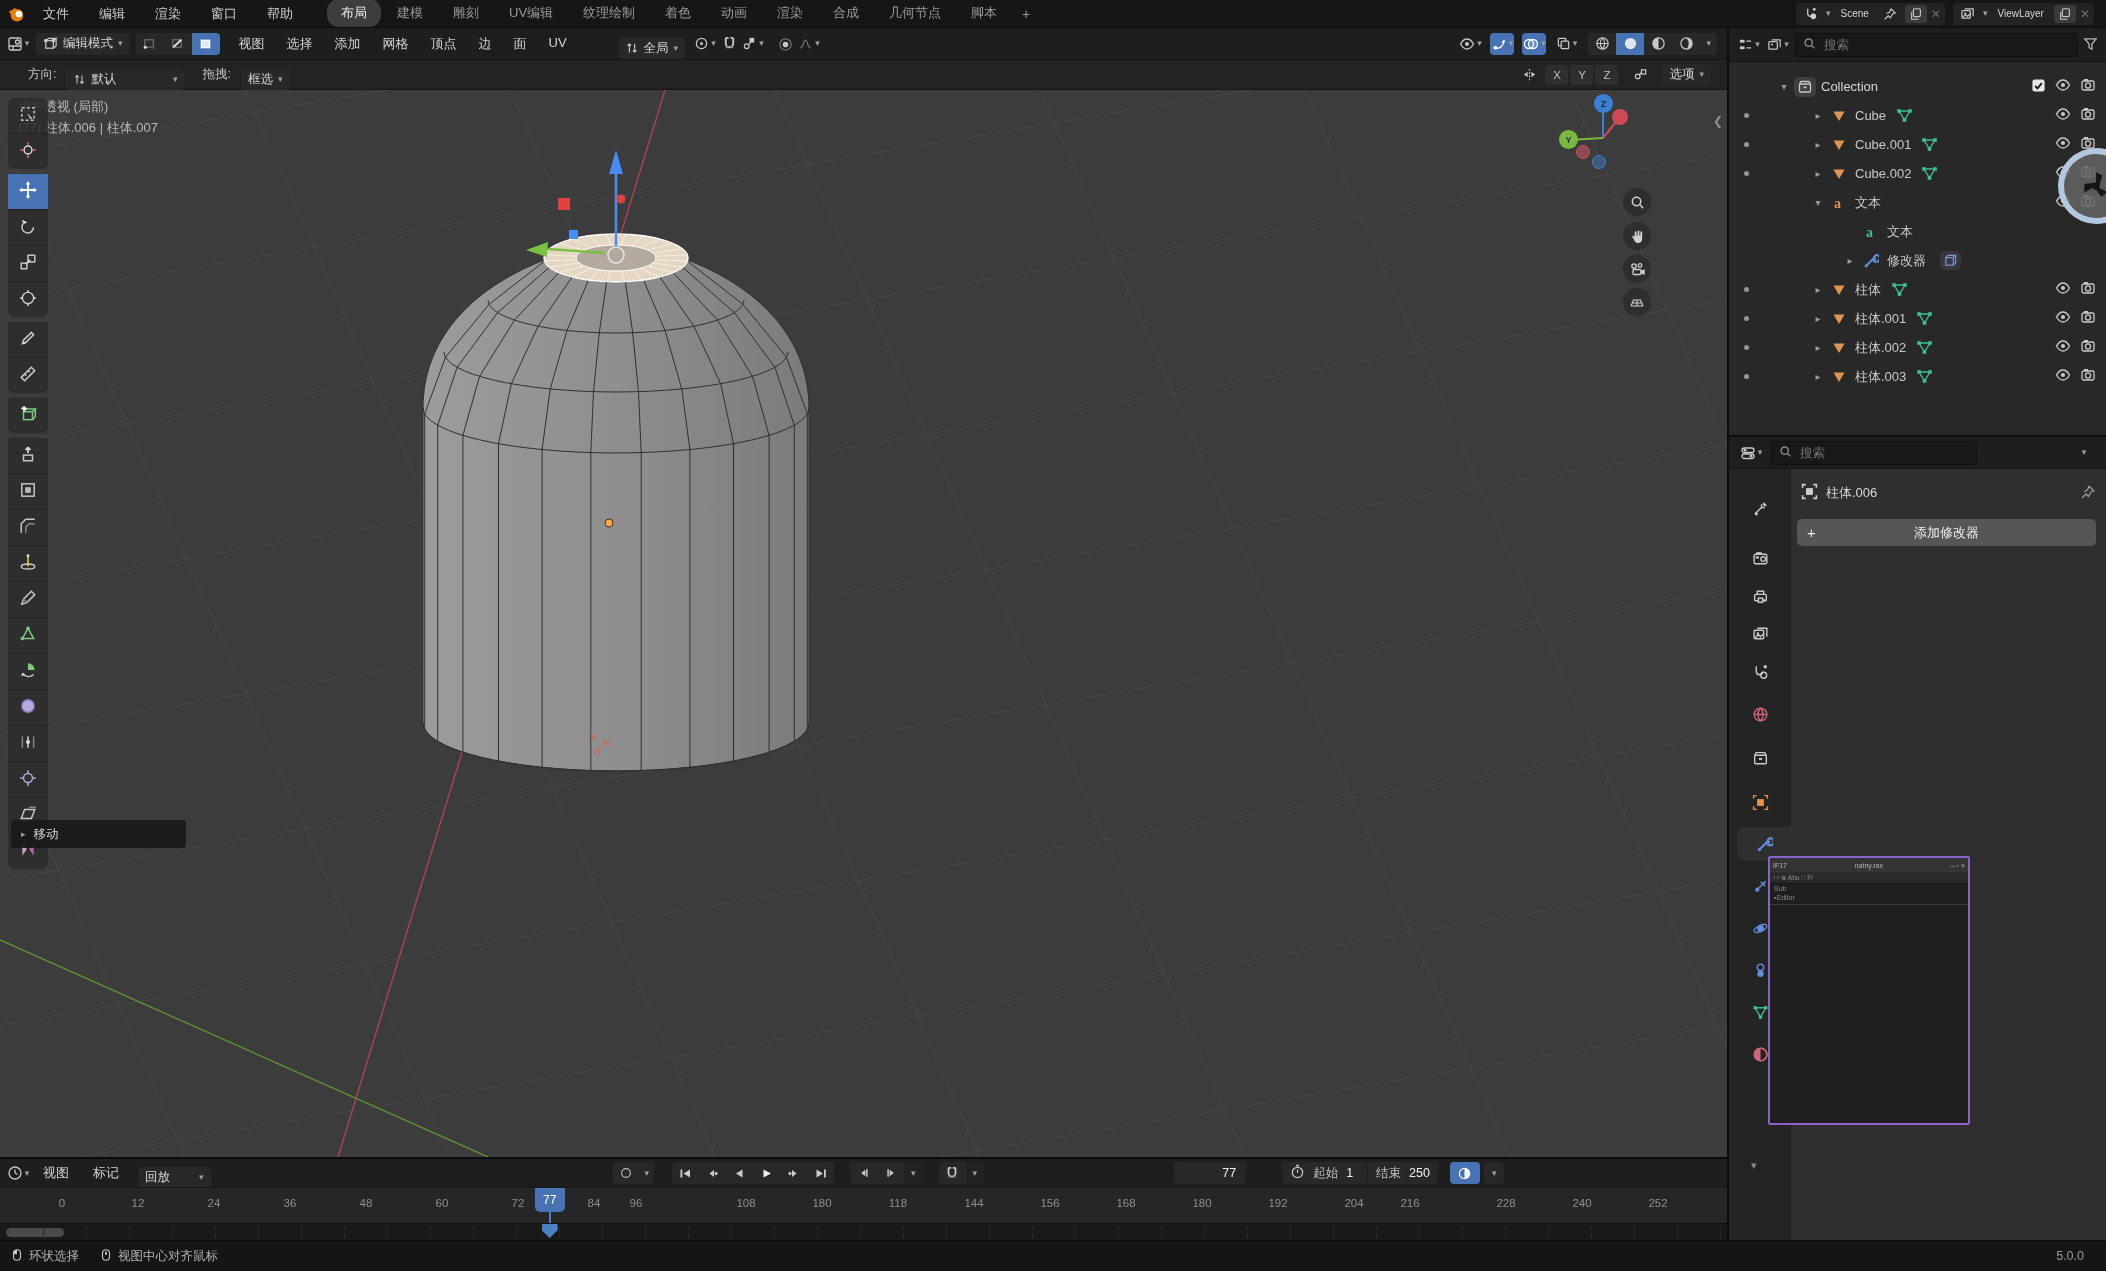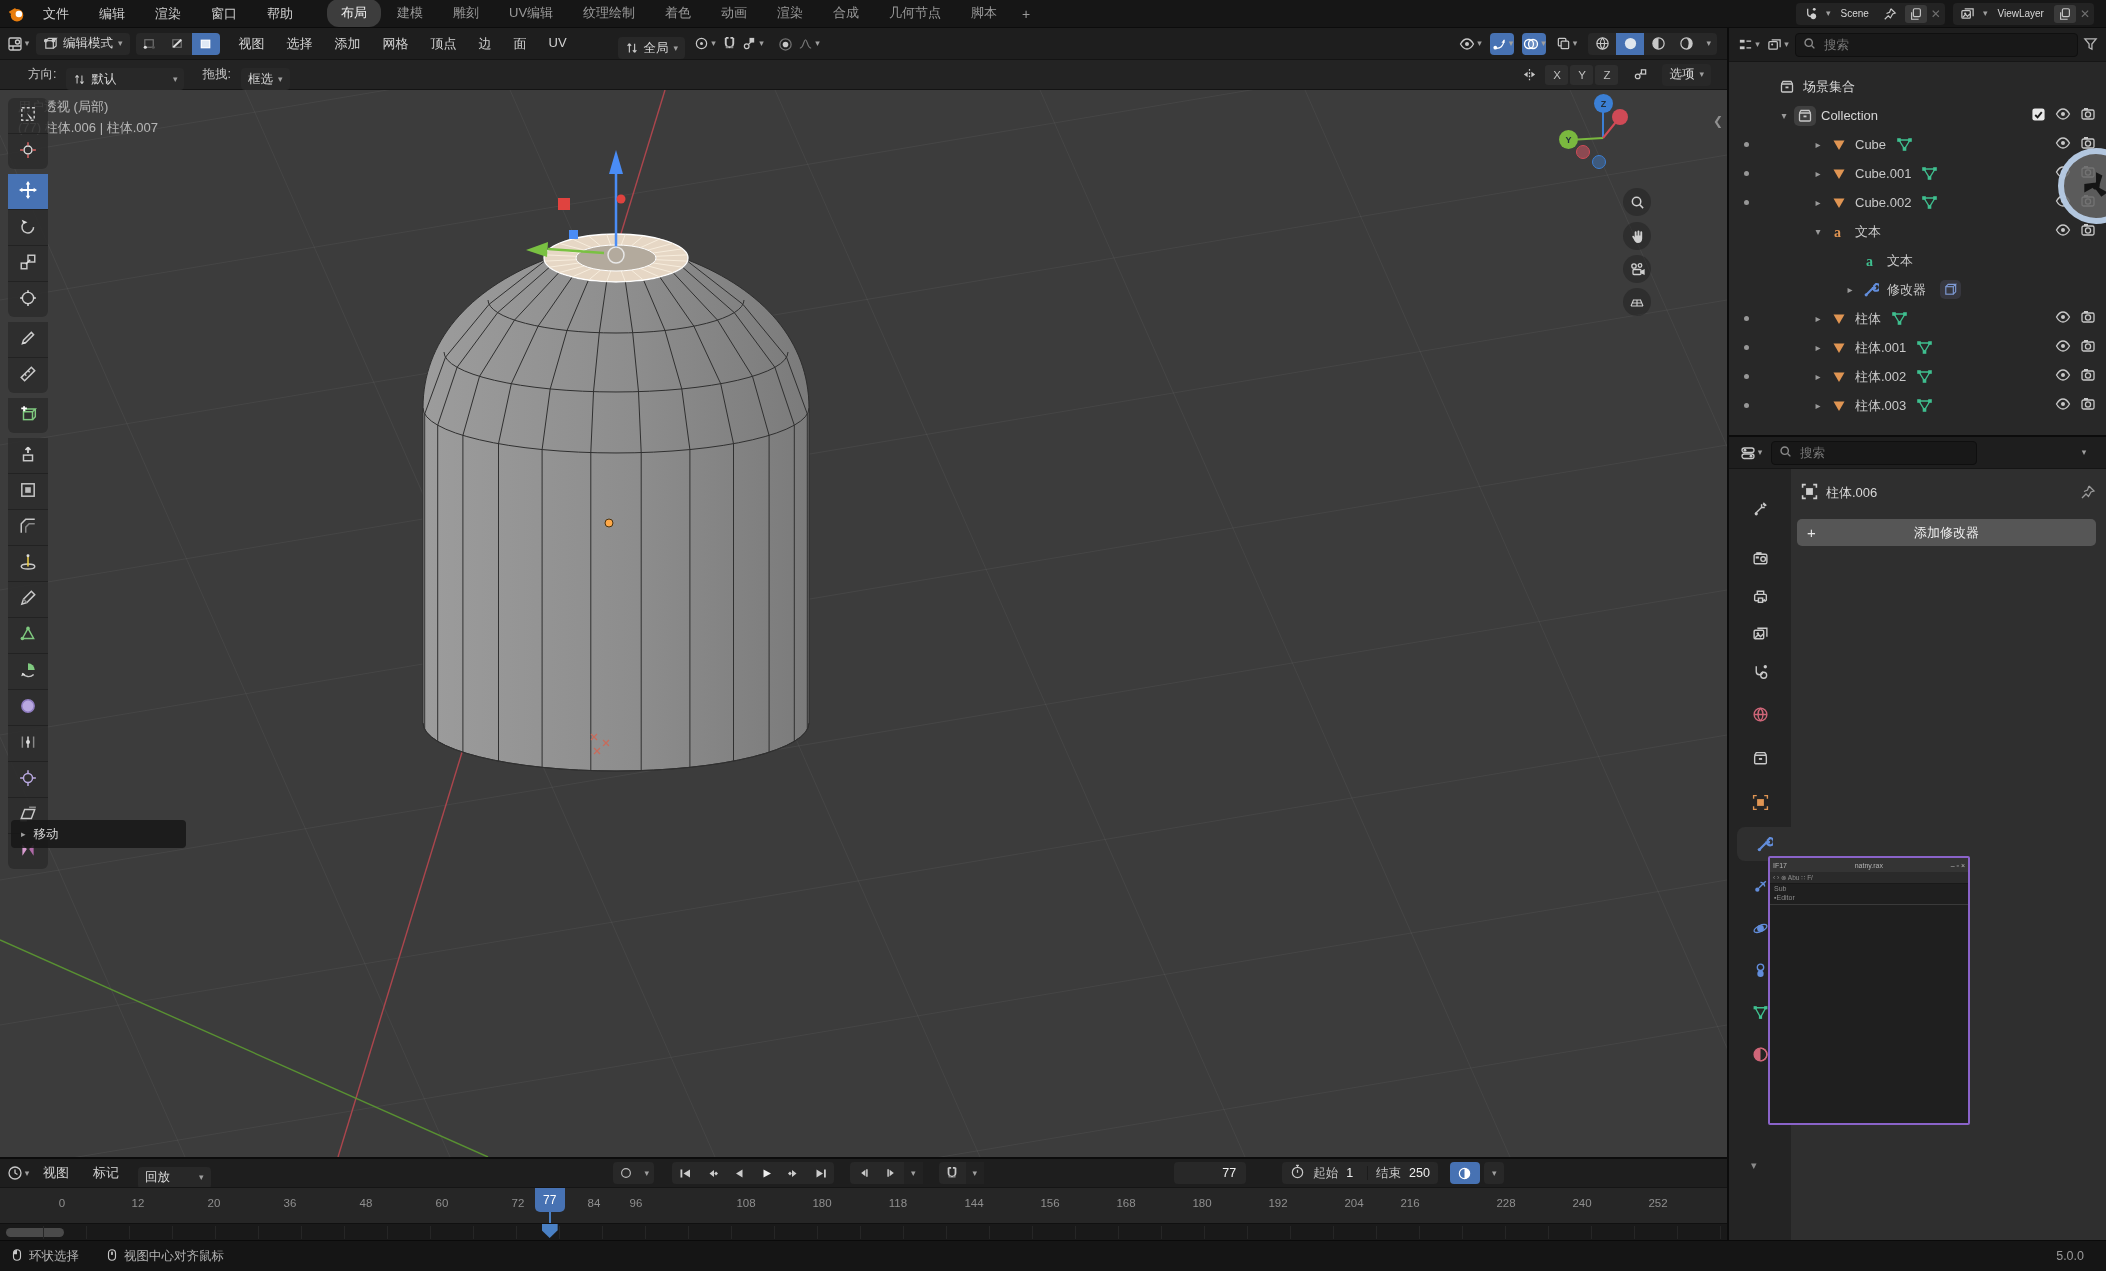--- a/index.html
+++ b/index.html
@@ -660,34 +660,20 @@
             </svg></span>
         <input placeholder="搜索" style="">
       </div>
       <span><svg width="15" height="15" viewBox="0 0 16 16" fill="none" stroke="#b5b5b5" stroke-width="1.4">
             <path d="M2 3h12l-4.5 5.5V14l-3-1.5V8.5z"></path>
           </svg></span>
     </div>
     <div id="outliner-rows">
         <div class="ol-row">
           <span class="ol-dot"></span>
-          <span style="width: 4px;"></span>
-          <span class="ol-chev"></span>
-          <span class="ol-icon">
-            <svg width="16" height="16" viewBox="0 0 16 16" fill="none" stroke="#c8c8c8" stroke-width="1.3">
-              <rect x="2.5" y="5" width="11" height="8" rx="1"></rect>
-              <path d="M2.5 5l1.5-2.5h8L13.5 5"></path>
-              <rect x="6.5" y="7.5" width="3" height="1.8" fill="#c8c8c8" stroke="none"></rect>
-            </svg>
-          </span>
-          <span class="ol-label" style="color: rgb(214, 214, 214);">场景集合</span>
-          <span class="ol-right"></span>
-        </div>
-        <div class="ol-row">
-          <span class="ol-dot"></span>
           <span style="width: 22px;"></span>
           <span class="ol-chev">▾</span>
           <span class="ol-icon">
             <span class="colicon-frame">
               <svg width="16" height="16" viewBox="0 0 16 16" fill="none" stroke="#c8c8c8" stroke-width="1.3">
                 <rect x="2.5" y="5" width="11" height="8" rx="1"></rect>
                 <path d="M2.5 5l1.5-2.5h8L13.5 5"></path>
                 <rect x="6.5" y="7.5" width="3" height="1.8" fill="#c8c8c8" stroke="none"></rect>
               </svg>
             </span>
@@ -1240,21 +1226,21 @@
             <path d="M8 2.5a5.5 5.5 0 010 11z" fill="#fff" stroke="none"></path>
           </svg>
         </span>
         <span class="chev" style="background: rgb(40, 40, 40); border-radius: 4px; height: 22px; display: flex; align-items: center; padding: 0px 8px; margin-left: 2px;">▾</span>
       </div>
     <div id="tl-ruler">
       <div id="playhead-line" style="left: 548.664px;"></div>
       <div id="playhead-badge" style="left: 549.664px;">77</div>
     <span class="tick-num" style="left: 62px;">0</span>
         <span class="tick-num" style="left: 138px;">12</span>
-        <span class="tick-num" style="left: 213.999px;">20</span>
+        <span class="tick-num" style="left: 213.999px;">24</span>
         <span class="tick-num" style="left: 289.999px;">36</span>
         <span class="tick-num" style="left: 365.998px;">48</span>
         <span class="tick-num" style="left: 441.998px;">60</span>
         <span class="tick-num" style="left: 517.998px;">72</span>
         <span class="tick-num" style="left: 593.997px;">84</span>
         <span class="tick-num" style="left: 636px;">96</span>
         <span class="tick-num" style="left: 745.996px;">108</span>
         <span class="tick-num" style="left: 821.996px;">180</span>
         <span class="tick-num" style="left: 897.996px;">118</span>
         <span class="tick-num" style="left: 973.995px;">144</span>
@@ -1308,21 +1294,21 @@
         <span class="tl-tick" style="left: 1505px;"></span>
         <span class="tl-tick" style="left: 1548px;"></span>
         <span class="tl-tick" style="left: 1591px;"></span>
         <span class="tl-tick" style="left: 1634px;"></span>
         <span class="tl-tick" style="left: 1677px;"></span>
         <span class="tl-tick" style="left: 1720px;"></span>
       </div>
   </div>
 
   <div id="statusbar" class="abs">
-    <span id="sb-left" style="display:flex;gap:26px;">
+    <span id="sb-left" style="display:flex;gap:20px;">
         <span class="sb-item">
           <span><svg width="14" height="14" viewBox="0 0 16 16" fill="none" stroke="#c8c8c8" stroke-width="1.3">
               <rect x="4" y="2" width="8" height="12" rx="4"></rect>
               <path d="M8 2v5M4.5 4a4 4 0 013.5-2v5H4.5z" fill="#c8c8c8" stroke="none"></path>
             </svg></span>
           <span>环状选择</span>
         </span>
         <span class="sb-item">
           <span><svg width="14" height="14" viewBox="0 0 16 16" fill="none" stroke="#c8c8c8" stroke-width="1.3">
               <rect x="4" y="2" width="8" height="12" rx="4"></rect>

